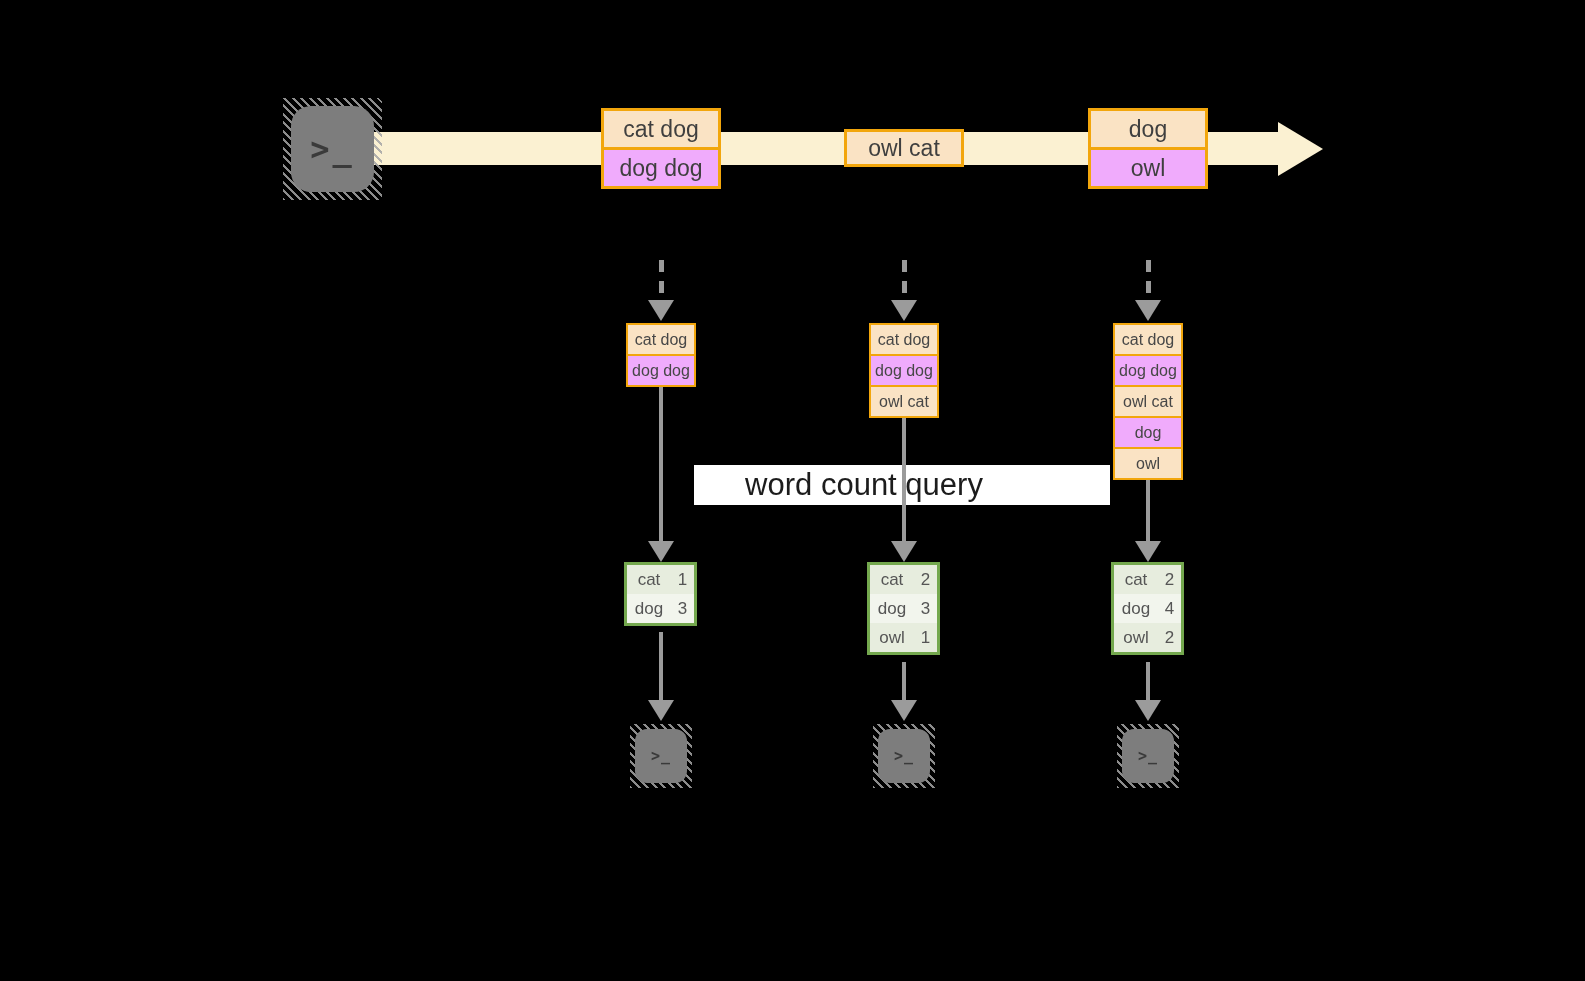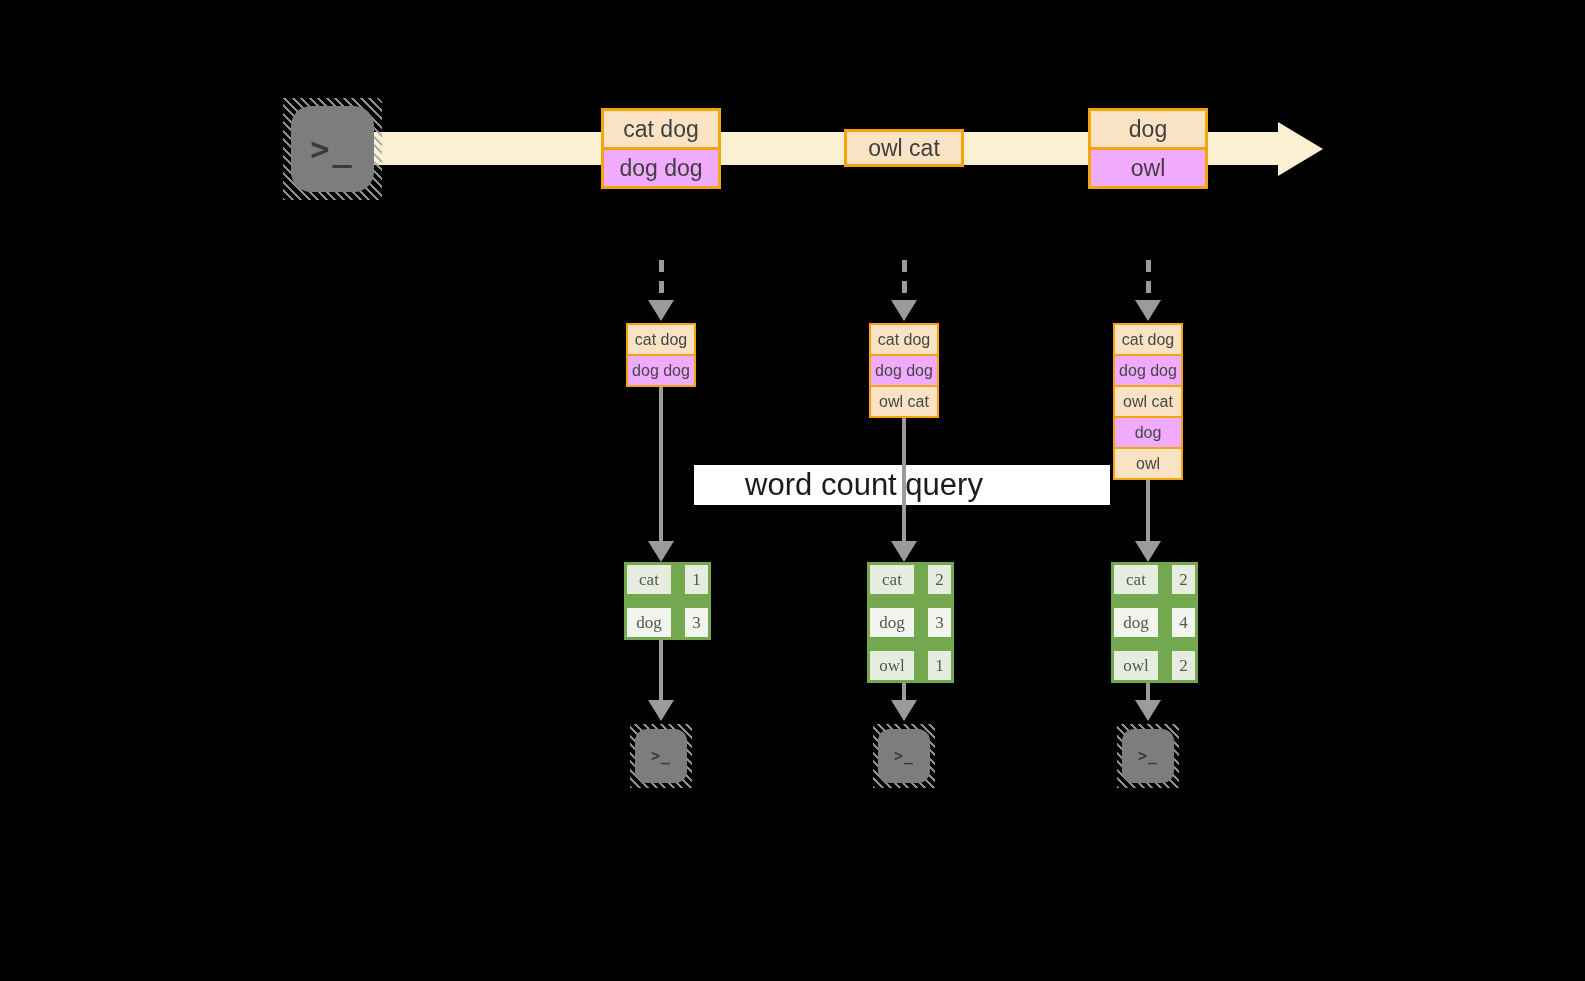--- a/index.html
+++ b/index.html
@@ -38,21 +38,21 @@
   .head-down { position:absolute; width:0; height:0; z-index:2;
     border-left:13px solid transparent; border-right:13px solid transparent;
     border-top:21px solid #9b9b9b; }
   
   .stack { position:absolute; width:70px; border:2px solid #f2a60c; box-sizing:border-box; z-index:4; }
   .srow { height:29px; display:flex; align-items:center; justify-content:center;
           font-size:16px; color:#474747; }
   .srow + .srow { border-top:2px solid #f2a60c; }
   
   .gtable { position:absolute; display:grid; grid-template-columns:44px 23px; grid-auto-rows:29px;
-            gap:14px; background:#74a84e; border:3px solid #74a84e; z-index:4;font-family:Liberation Serif, serif; }
+            gap:0; background:#74a84e; border:3px solid #74a84e; z-index:4; }
   .gcell { display:flex; align-items:center; justify-content:center; font-size:17px; color:#555; }
   .g-dark  { background:#e7edde; }
   .g-light { background:#f2f5ed; }
   
   .band-bg { position:absolute; left:694px; top:465px; width:416px; height:40px; background:#fff; z-index:1; }
   .band-label { position:absolute; left:656px; top:465px; width:416px; height:40px; z-index:3;
     display:flex; align-items:center; justify-content:center;
     font-size:31px; color:#1c1c1c; }
 </style>
 </head>

